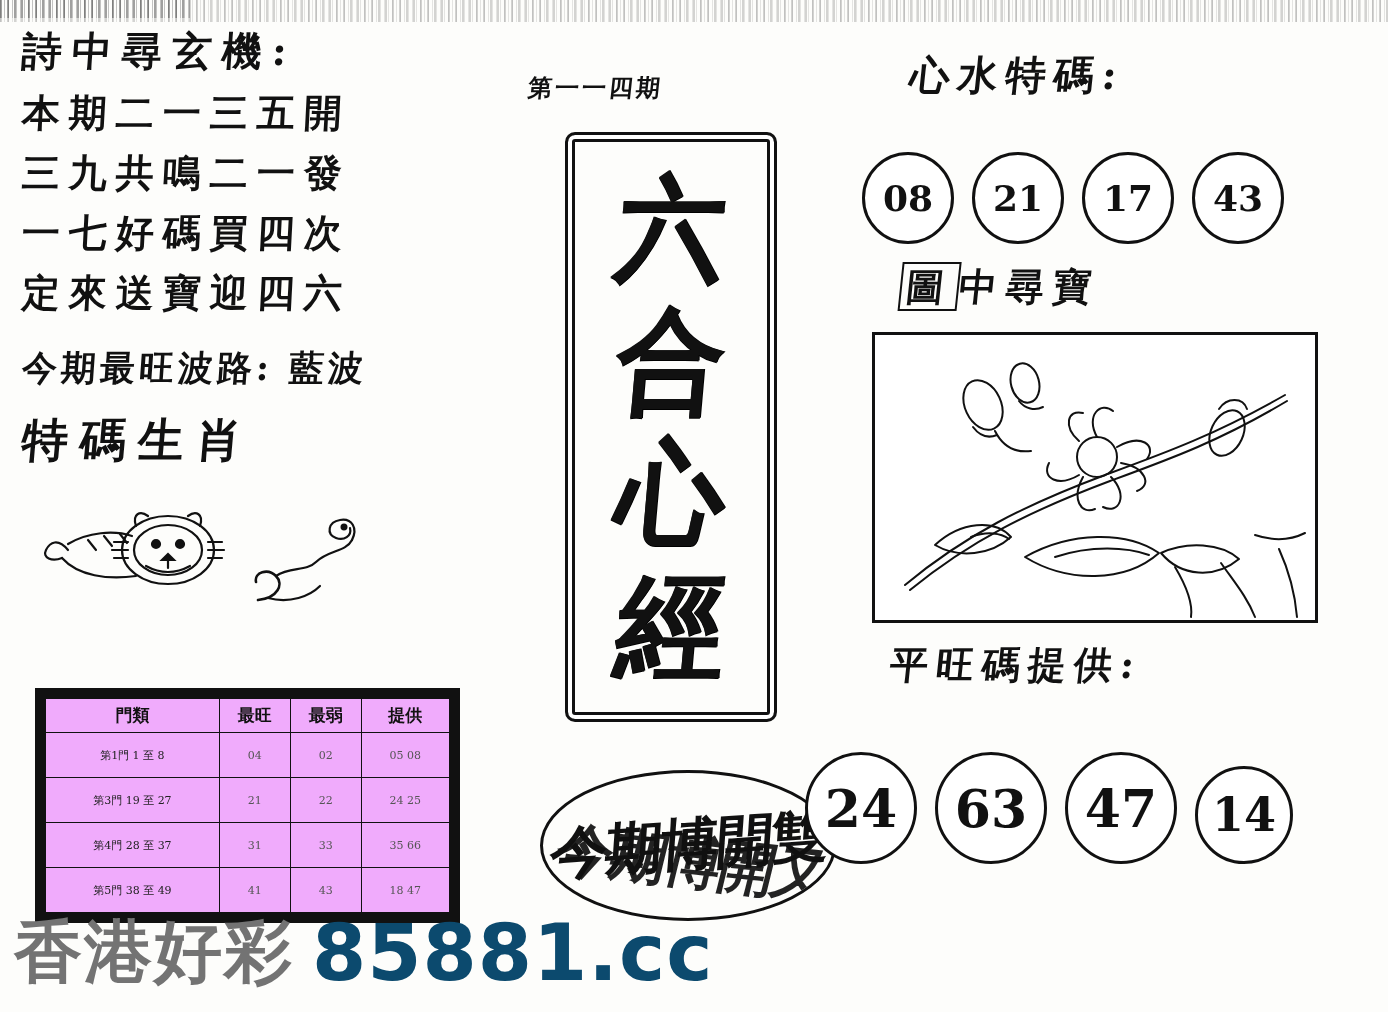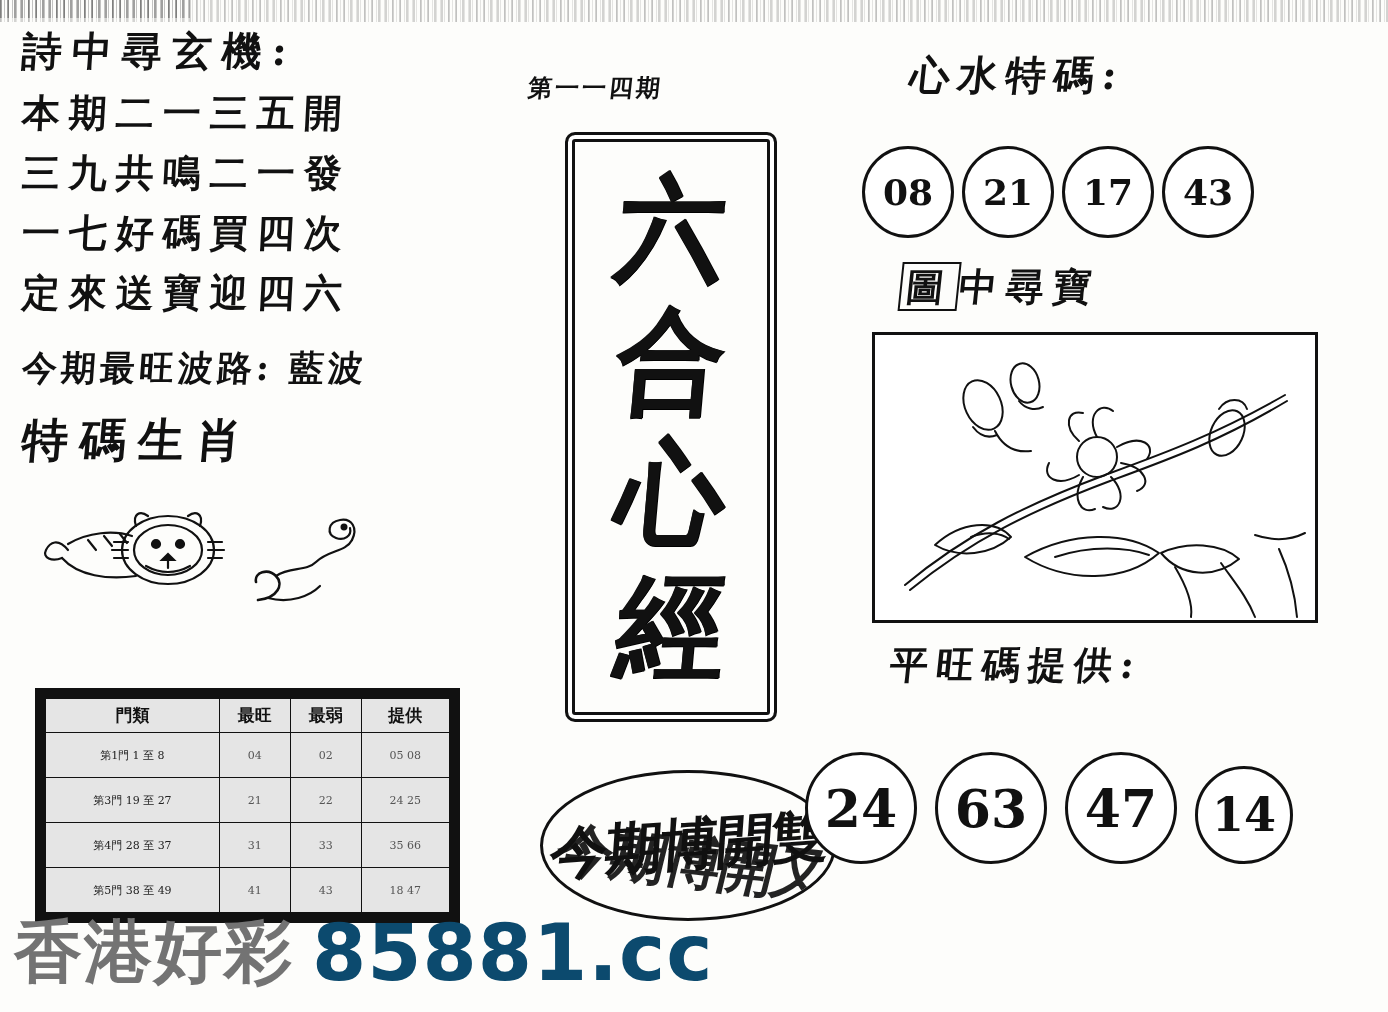--- a/index.html
+++ b/index.html
@@ -49,21 +49,21 @@
     font-family:"DejaVu Serif","Liberation Serif",serif;
     transform:skewX(-5deg);
   }
 
   
   #animals{left:28px;top:480px;width:420px;height:130px;}
 
   
   #gate-table-wrap{left:35px;top:688px;width:405px;height:215px;background:#111;padding:10px;}
   table.gate{
-    width:100%;height:100%;border-collapse:collapse;background:#e5e5e5;
+    width:100%;height:100%;border-collapse:collapse;background:#f0abfc;
     font-family:"DejaVu Serif","Liberation Serif",serif;
   }
   table.gate th, table.gate td{
     border:1px solid #111;text-align:center;
   }
   table.gate th{font-size:17px;font-weight:bold;padding:5px 2px;}
   table.gate td{font-size:11px;color:#555;padding:3px 8px;}
   table.gate td.rowhead{font-size:11px;color:#222;}
 
   
@@ -108,21 +108,21 @@
   
   #special-heading{left:910px;top:48px;font-size:40px;font-weight:bold;letter-spacing:8px;
      font-family:"DejaVu Serif","Liberation Serif",serif;transform:skewX(-6deg);}
   .ball-row{position:absolute;display:flex;}
   .ball{
     border:3px solid #111;border-radius:50%;
     display:flex;align-items:center;justify-content:center;
     font-family:"DejaVu Serif","Liberation Serif",serif;
     background:#fff;
   }
-  #top-balls{left:862px;top:146px;gap:8px;}
+  #top-balls{left:862px;top:152px;gap:18px;}
   #top-balls .ball{width:86px;height:86px;font-size:36px;font-weight:bold;}
 
   #pic-heading{left:900px;top:262px;font-size:38px;font-weight:bold;letter-spacing:9px;
      font-family:"DejaVu Serif","Liberation Serif",serif;transform:skewX(-6deg);}
   #pic-heading .boxed{border:2px solid #111;padding:0 4px;}
 
   #picture-frame{left:872px;top:332px;width:440px;height:285px;border:3px solid #111;background:#fff;overflow:hidden;}
 
   #supply-heading{left:890px;top:640px;font-size:38px;font-weight:bold;letter-spacing:8px;
      font-family:"DejaVu Serif","Liberation Serif",serif;transform:skewX(-6deg);}

